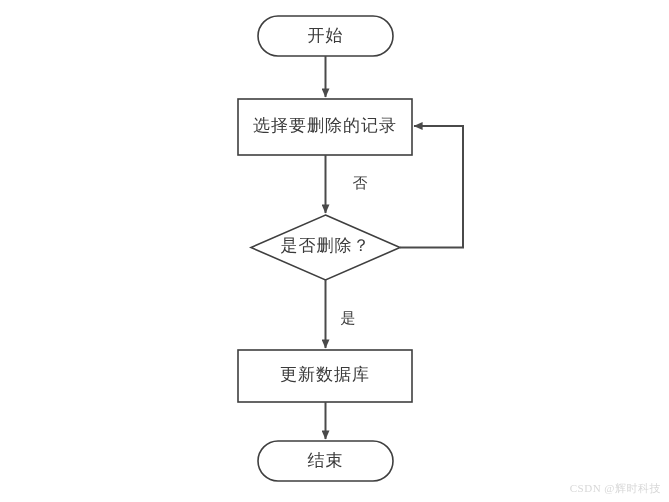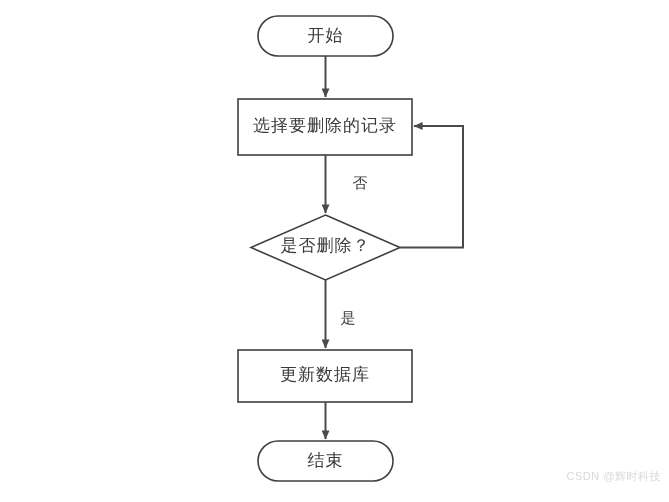--- a/index.html
+++ b/index.html
@@ -42,22 +42,22 @@
     stroke-width: 1.6;
   }
   .conn-line {
     stroke: #4a4a4a;
     stroke-width: 2;
     fill: none;
   }
   .watermark-text {
     position: absolute;
     right: 8px;
-    bottom: 18px;
-    font-family: Liberation Sans, sans-serif;
+    bottom: 6px;
+    font-family: Liberation Serif, serif;
     font-size: 11px;
     color: #d8d8d8;
     letter-spacing: 0.5px;
     white-space: nowrap;
     user-select: none;
   }
 </style>
 </head>
 <body>
 

